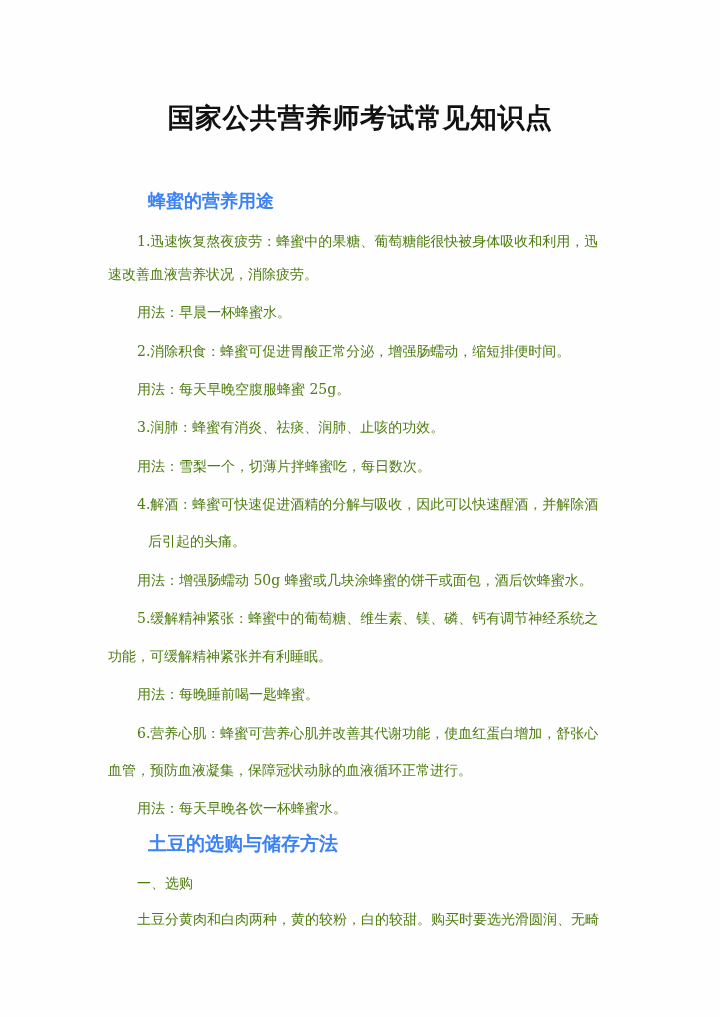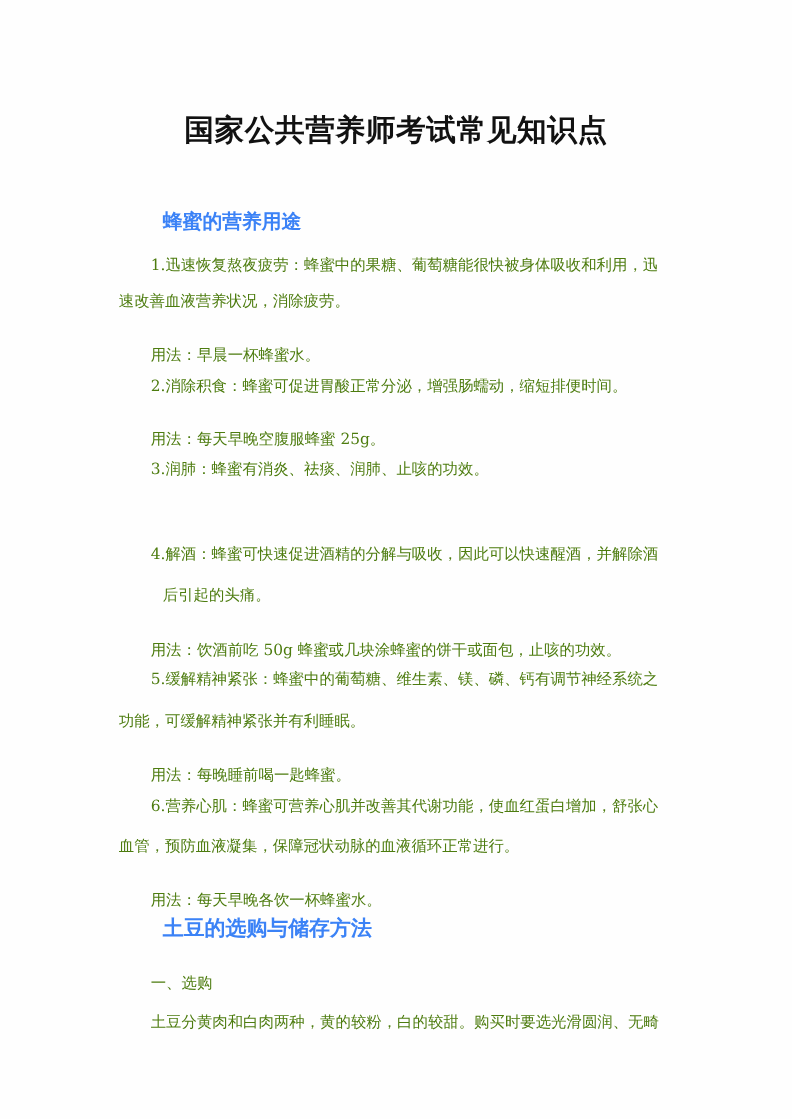--- a/index.html
+++ b/index.html
@@ -5,43 +5,44 @@
   html, body { margin:0; padding:0; background:#ffffff; }
   body { width:720px; height:1017px; position:relative; overflow:hidden;
          font-family:"DejaVu Serif","Liberation Serif",serif; color:#2a2a2a; }
   .page { position:absolute; left:0; top:0; width:720px; height:1017px; background:#fefefe; }
   .title { position:absolute; left:0; width:720px; top:100px; text-align:center;
            font-size:27px; font-weight:bold; color:#111; letter-spacing:0.5px; }
   .h2 { position:absolute; font-weight:bold; color:#3b82f6; white-space:nowrap; }
   .line { position:absolute; font-size:14px; line-height:18px; white-space:nowrap; color:#4d7c0f; }
   .ind { left:137px; }
   .cont { left:108px; }
-  .use { left:137px;margin-top:11px; }
+  .use { left:137px; }
 </style>
 </head>
 <body>
 
 <div class="page">
 
   <div class="title">国家公共营养师考试常见知识点</div>
 
   <div class="h2" style="left:148px; top:189px; font-size:18px;">蜂蜜的营养用途</div>
 
   <div class="line ind" style="top:232px;">1.迅速恢复熬夜疲劳：蜂蜜中的果糖、葡萄糖能很快被身体吸收和利用，迅</div>
   <div class="line cont" style="top:265px;">速改善血液营养状况，消除疲劳。</div>
   <div class="line use" style="top:303px;">用法：早晨一杯蜂蜜水。</div>
 
   <div class="line ind" style="top:342px;">2.消除积食：蜂蜜可促进胃酸正常分泌，增强肠蠕动，缩短排便时间。</div>
   <div class="line use" style="top:380px;">用法：每天早晚空腹服蜂蜜 25g。</div>
 
   <div class="line ind" style="top:418px;">3.润肺：蜂蜜有消炎、祛痰、润肺、止咳的功效。</div>
+  <div class="line use" style="top:457px;">用法：雪梨一个，切薄片拌蜂蜜吃，每日数次。</div>
 
   <div class="line ind" style="top:495px;">4.解酒：蜂蜜可快速促进酒精的分解与吸收，因此可以快速醒酒，并解除酒</div>
   <div class="line cont" style="top:532px;margin-left:40px;">后引起的头痛。</div>
-  <div class="line use" style="top:571px;">用法：饮酒前吃 50g 蜂蜜或几块涂蜂蜜的饼干或面包，止咳的功效。</div>
+  <div class="line use" style="top:571px;">用法：增强肠蠕动 50g 蜂蜜或几块涂蜂蜜的饼干或面包，酒后饮蜂蜜水。</div>
 
   <div class="line ind" style="top:609px;">5.缓解精神紧张：蜂蜜中的葡萄糖、维生素、镁、磷、钙有调节神经系统之</div>
   <div class="line cont" style="top:647px;">功能，可缓解精神紧张并有利睡眠。</div>
   <div class="line use" style="top:685px;">用法：每晚睡前喝一匙蜂蜜。</div>
 
   <div class="line ind" style="top:724px;">6.营养心肌：蜂蜜可营养心肌并改善其代谢功能，使血红蛋白增加，舒张心</div>
   <div class="line use" style="top:799px;">用法：每天早晚各饮一杯蜂蜜水。</div>
   <div class="line cont" style="top:761px;">血管，预防血液凝集，保障冠状动脉的血液循环正常进行。</div>
 
   <div class="h2" style="left:148px; top:831px; font-size:19px;">土豆的选购与储存方法</div>

